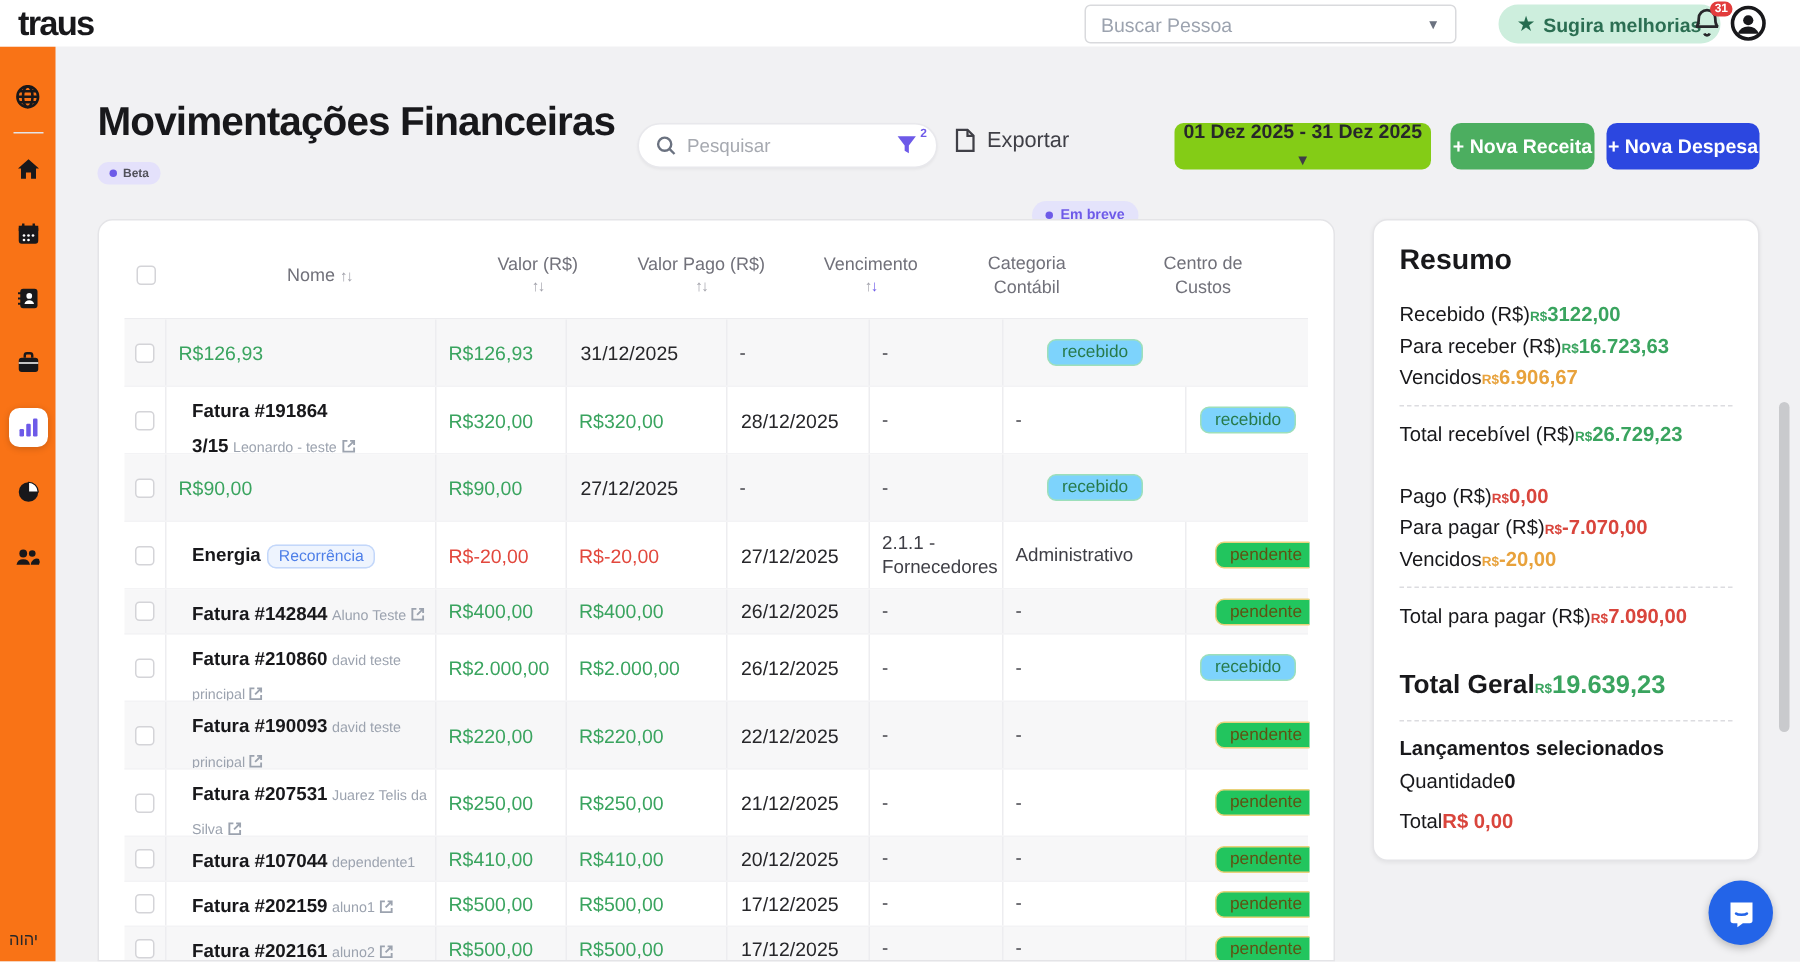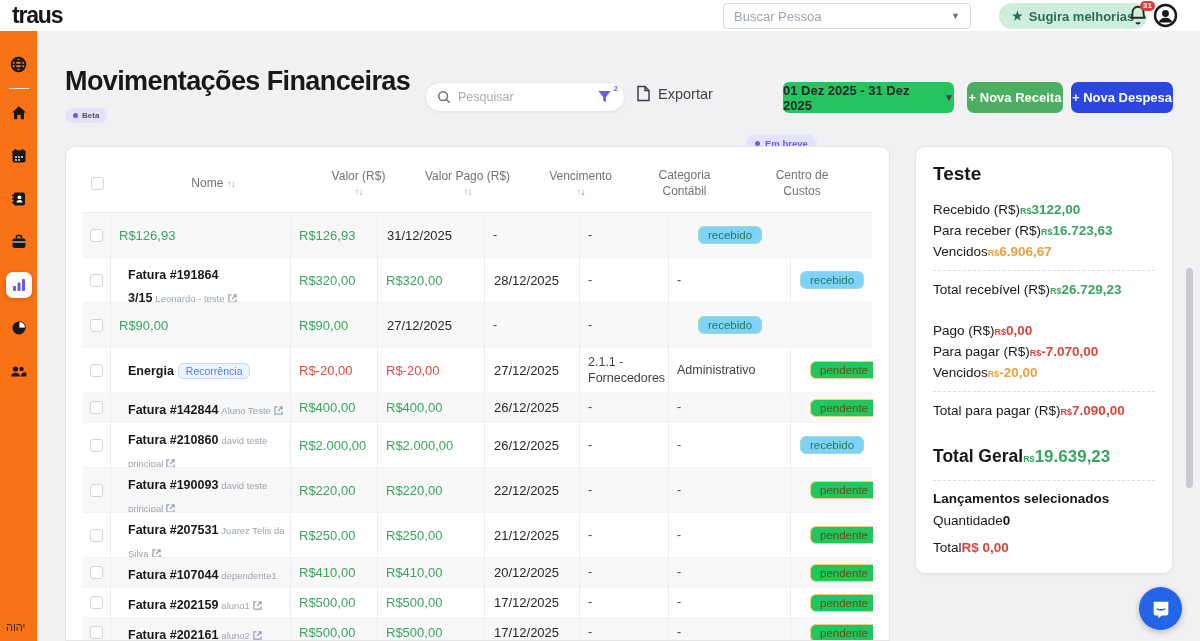--- a/index.html
+++ b/index.html
@@ -30,23 +30,23 @@
   .dot { width:5px; height:5px; border-radius:50%; background:#6d5ae8; display:inline-block; }
 
   .search-pill { position:absolute; left:425px; top:82px; width:200px; height:30px; background:#fff; border:1px solid #e8e8ec; border-radius:15px; box-shadow:0 1px 2px rgba(0,0,0,.05); display:flex; align-items:center; padding:0 11px; gap:7px; }
   .search-pill input { border:none; outline:none; flex:1; font-size:12.5px; color:#3f3f46; font-family:"Liberation Sans",sans-serif; background:transparent; min-width:0; }
   .search-pill input::placeholder { color:#a6a9b0; }
   .filter-wrap { position:relative; width:16px; height:16px; cursor:pointer; }
   .filter-count { position:absolute; right:-5px; top:-5px; font-size:8px; font-weight:700; color:#6d5ae8; }
 
   .export-group { position:absolute; left:636px; top:85px; display:flex; align-items:center; gap:7px; cursor:pointer; }
   .export-label { font-size:14.5px; color:#3f3f46; }
-  .embreve-pill { position:absolute; left:746px; top:86px; background:#e4e3fb; border-radius:10px; height:19px; display:flex; align-items:center; gap:5px; padding:0 9px; font-size:9.5px; font-weight:700; color:#6d5ae8;margin-top:48px; }
-
-  .date-box { position:absolute; left:783px; top:82px; width:171px; height:31px; background:#22c55e; border-radius:6px; display:flex; align-items:center; justify-content:flex-start; gap:7px; font-size:13px; font-weight:600; color:#27272a; cursor:pointer; }
+  .embreve-pill { position:absolute; left:688px; top:86px; background:#e4e3fb; border-radius:10px; height:19px; display:flex; align-items:center; gap:5px; padding:0 9px; font-size:9.5px; font-weight:700; color:#6d5ae8;margin-top:48px; }
+
+  .date-box { position:absolute; left:783px; top:82px; width:171px; height:31px; background:#84cc16; border-radius:6px; display:flex; align-items:center; justify-content:flex-end; gap:7px; font-size:13px; font-weight:600; color:#27272a; cursor:pointer;flex-direction:column; }
   .date-caret { font-size:10px; color:#3f3f46; }
 
   .btn { position:absolute; top:82px; height:31px; border:none; border-radius:7px; color:#fff; font-size:13px; font-weight:700; font-family:"Liberation Sans",sans-serif; cursor:pointer; }
   .btn-receita { left:967px; width:96px; background:#4cae60; }
   .btn-despesa { left:1071px; width:102px; background:#2c47e0; }
 
   
   .table-card { position:absolute; left:65px; top:146px; width:825px; height:495px; background:#fff; border:1px solid #e4e4e7; border-radius:10px 10px 0 0; overflow:hidden; padding:0 17px; }
   .thead, .trow { display:grid; grid-template-columns:28px 180px 87px 107px 95px 89px 122px 82px; align-items:center; }
   .thead { height:66px; padding-top:8px; border-bottom:1px solid #ececef;gap:12px; }
@@ -512,21 +512,21 @@
     <div class="cell c-cat">-</div>
     <div class="cell c-centro">-</div>
     <div class="cell c-status">
           <span class="badge st-pendente">pendente</span>
         </div>
   </div>
 </div>
 </div>
 
 <div class="resumo">
-  <div class="rs-title">Teste</div>
+  <div class="rs-title">Resumo</div>
   <div>
       <div class="rs-row">
         <span class="rs-label">Recebido (R$)</span>
         <span class="rs-val green"><span class="rs-prefix">R$</span>3122,00</span>
       </div>
       <div class="rs-row">
         <span class="rs-label">Para receber (R$)</span>
         <span class="rs-val green"><span class="rs-prefix">R$</span>16.723,63</span>
       </div>
       <div class="rs-row">

